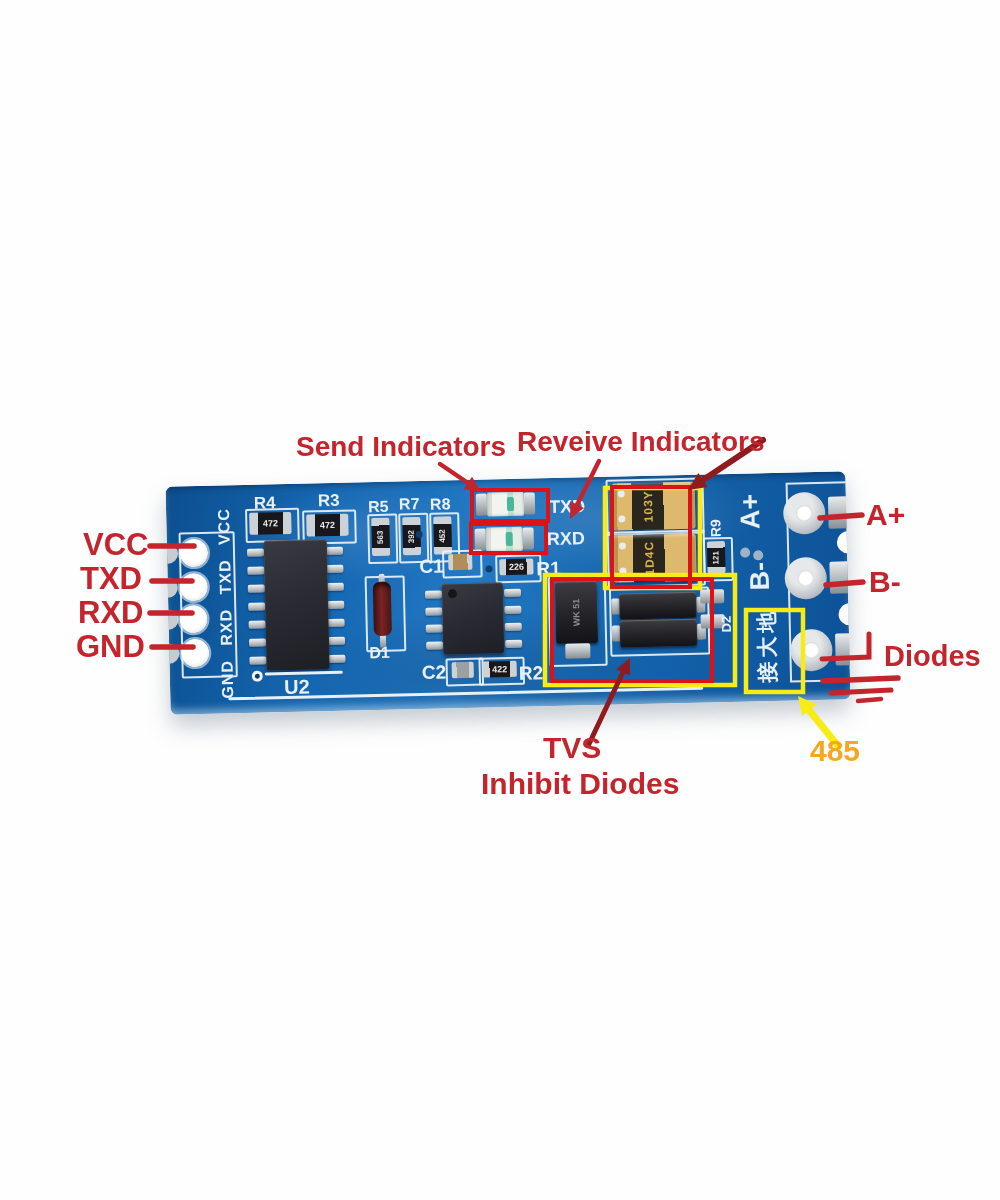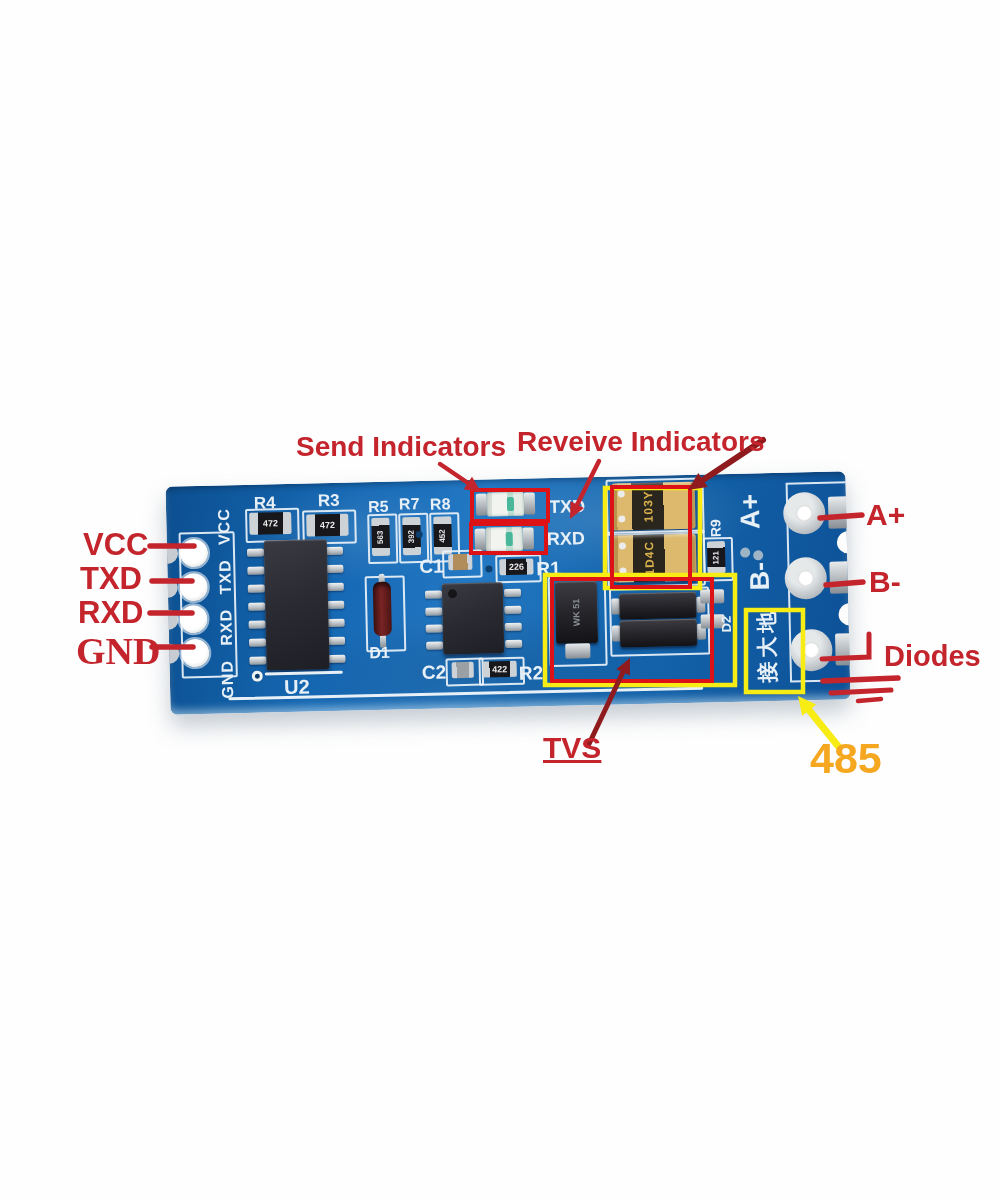--- a/index.html
+++ b/index.html
@@ -279,25 +279,26 @@
     <polygon class="hd-maroon" points="688,490 698.3,472.9 707.7,487.1"></polygon>
     <line class="ln-maroon" x1="589" y1="744" x2="623" y2="672" stroke-width="5"></line>
     <polygon class="hd-maroon" points="630,658 629.9,675.6 616.3,669.2"></polygon>
     <line class="ln-yellow" x1="838" y1="746" x2="809" y2="710" stroke-width="7"></line>
     <polygon class="hd-yellow" points="798,696 816.2,704.5 802.2,715.7"></polygon>
   </svg>
 
   <div class="callout lbl" style="left:83px;top:527px;font-size:31px;">VCC</div>
   <div class="callout lbl" style="left:80px;top:561px;font-size:31px;">TXD</div>
   <div class="callout lbl" style="left:78px;top:595px;font-size:31px;">RXD</div>
-  <div class="callout lbl" style="left:76px;top:629px;font-size:38px;font-family:Liberation Serif, serif;">GND</div>
+  <div class="callout lbl" style="left:76px;top:629px;font-size:31px;">GND</div>
 
   <div class="callout lbl" style="left:866px;top:498px;font-size:30px;">A+</div>
   <div class="callout lbl" style="left:869px;top:565px;font-size:30px;">B-</div>
   <div class="callout lbl" style="left:884px;top:640px;font-size:29px;">Diodes</div>
 
   <div class="callout lbl" style="left:517px;top:426px;font-size:28px;">Reveive Indicators</div>
   <div class="callout lbl" style="left:296px;top:431px;font-size:28px;">Send Indicators</div>
 
-  <div class="callout lbl" style="left:543px;top:731px;font-size:30px;text-decoration:underline;">TVS</div>
-  <div class="callout lbl orange" style="left:810px;top:734px;font-size:43px;">485</div>
+  <div class="callout lbl" style="left:543px;top:731px;font-size:30px;">TVS</div>
+  <div class="callout lbl" style="left:481px;top:767px;font-size:30px;">Inhibit Diodes</div>
+  <div class="callout lbl orange" style="left:810px;top:734px;font-size:30px;">485</div>
 
 </div>
 
 </body></html>

